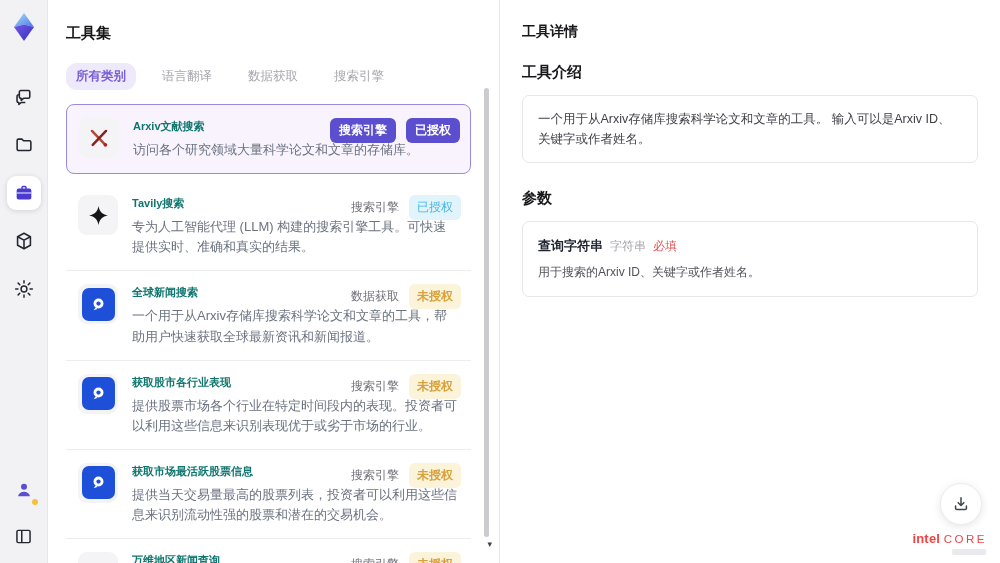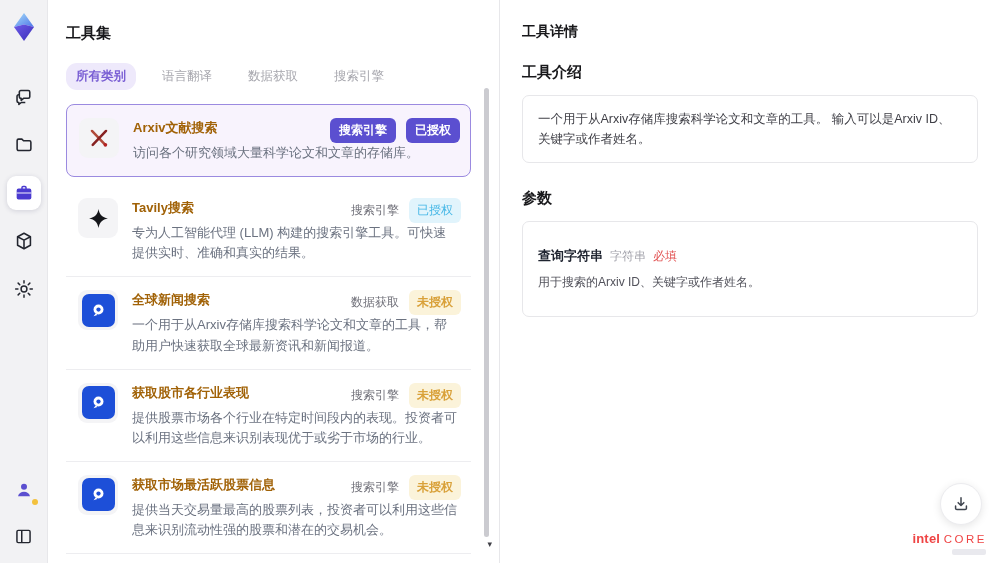--- a/index.html
+++ b/index.html
@@ -31,40 +31,40 @@
   .cards { padding-right:28px; }
   .card { position:relative; display:flex; gap:14px; padding:13px 8px 13px 12px;
     border-bottom:1px solid #ededf0; cursor:pointer; }
   .card.selected { background:#f8f3fd; border:1.5px solid #9b8ae0; border-radius:8px;
     margin-bottom:8px; }
   .card-icon { width:40px; height:40px; border-radius:9px; background:#f4f4f6; flex:0 0 40px;
     display:flex; align-items:center; justify-content:center; }
   .blue-chip { width:33px; height:33px; border-radius:7px; background:#1d4fd8;
     display:flex; align-items:center; justify-content:center; }
   .card-body { padding-top:1px; }
-  .card-title { font-size:13px; font-weight:bold; color:#a16207; margin-bottom:6px; }
+  .card-title { font-size:11px; font-weight:bold; color:#0f766e; margin-bottom:6px; }
   .card-desc { font-size:13px; color:#6b7280; line-height:1.55; max-width:325px; }
   .badges { position:absolute; top:13px; right:10px; display:flex; gap:10px; align-items:center; }
   .badge-solid { background:#5b4fd0; color:#fff; font-size:12px; font-weight:bold;
     padding:4px 9px; border-radius:6px; }
   .badge-text { color:#71717a; font-size:12px; }
   .badge-auth { background:#e1f4fc; color:#45b7e6; font-size:12px; padding:4px 8px; border-radius:6px; }
   .badge-unauth { background:#fbf3da; color:#d9a13a; font-size:12px; padding:4px 8px; border-radius:6px;font-weight:bold; }
 
   .scrollbar { position:absolute; top:88px; bottom:26px; right:10px; width:5px; }
   .scroll-thumb { position:absolute; top:0; width:5px; height:100%; background:#cbcbd0; border-radius:3px; }
   .scroll-arrow { position:absolute; right:7px; bottom:14px; font-size:9px; color:#3f3f46; }
 
   
   .detail-panel { flex:1; padding:14px 22px; position:relative; background:#fff; }
   .detail-title { font-size:14px; font-weight:bold; color:#18181b; margin:9px 0 22px; }
   .section-h { font-size:15px; font-weight:bold; color:#18181b; margin:16px 0 13px; }
   .info-box { border:1px solid #e7e7ea; border-radius:7px; padding:13px 15px;
     font-size:12.5px; color:#3f3f46; line-height:1.6; background:#fff; }
-  .param-box { border:1px solid #e7e7ea; border-radius:7px; padding:25px 15px; background:#fff; }
+  .param-box { border:1px solid #e7e7ea; border-radius:7px; padding:15px 15px; background:#fff; }
   .param-line { display:flex; align-items:baseline; gap:7px; }
   .param-name { font-size:13px; font-weight:bold; color:#1f2430; }
   .param-type { font-size:12px; color:#a1a1aa; }
   .param-req { font-size:12px; color:#e25555; }
   .param-desc { font-size:12px; color:#52525b; margin-top:9px; }
 
   .fab { position:absolute; right:18px; bottom:38px; width:42px; height:42px; border-radius:50%;
     background:#fff; border:1px solid #ececef; box-shadow:0 2px 8px rgba(0,0,0,.10);
     display:flex; align-items:center; justify-content:center; cursor:pointer; }
   .brand { position:absolute; right:13px; bottom:8px; text-align:right; }

